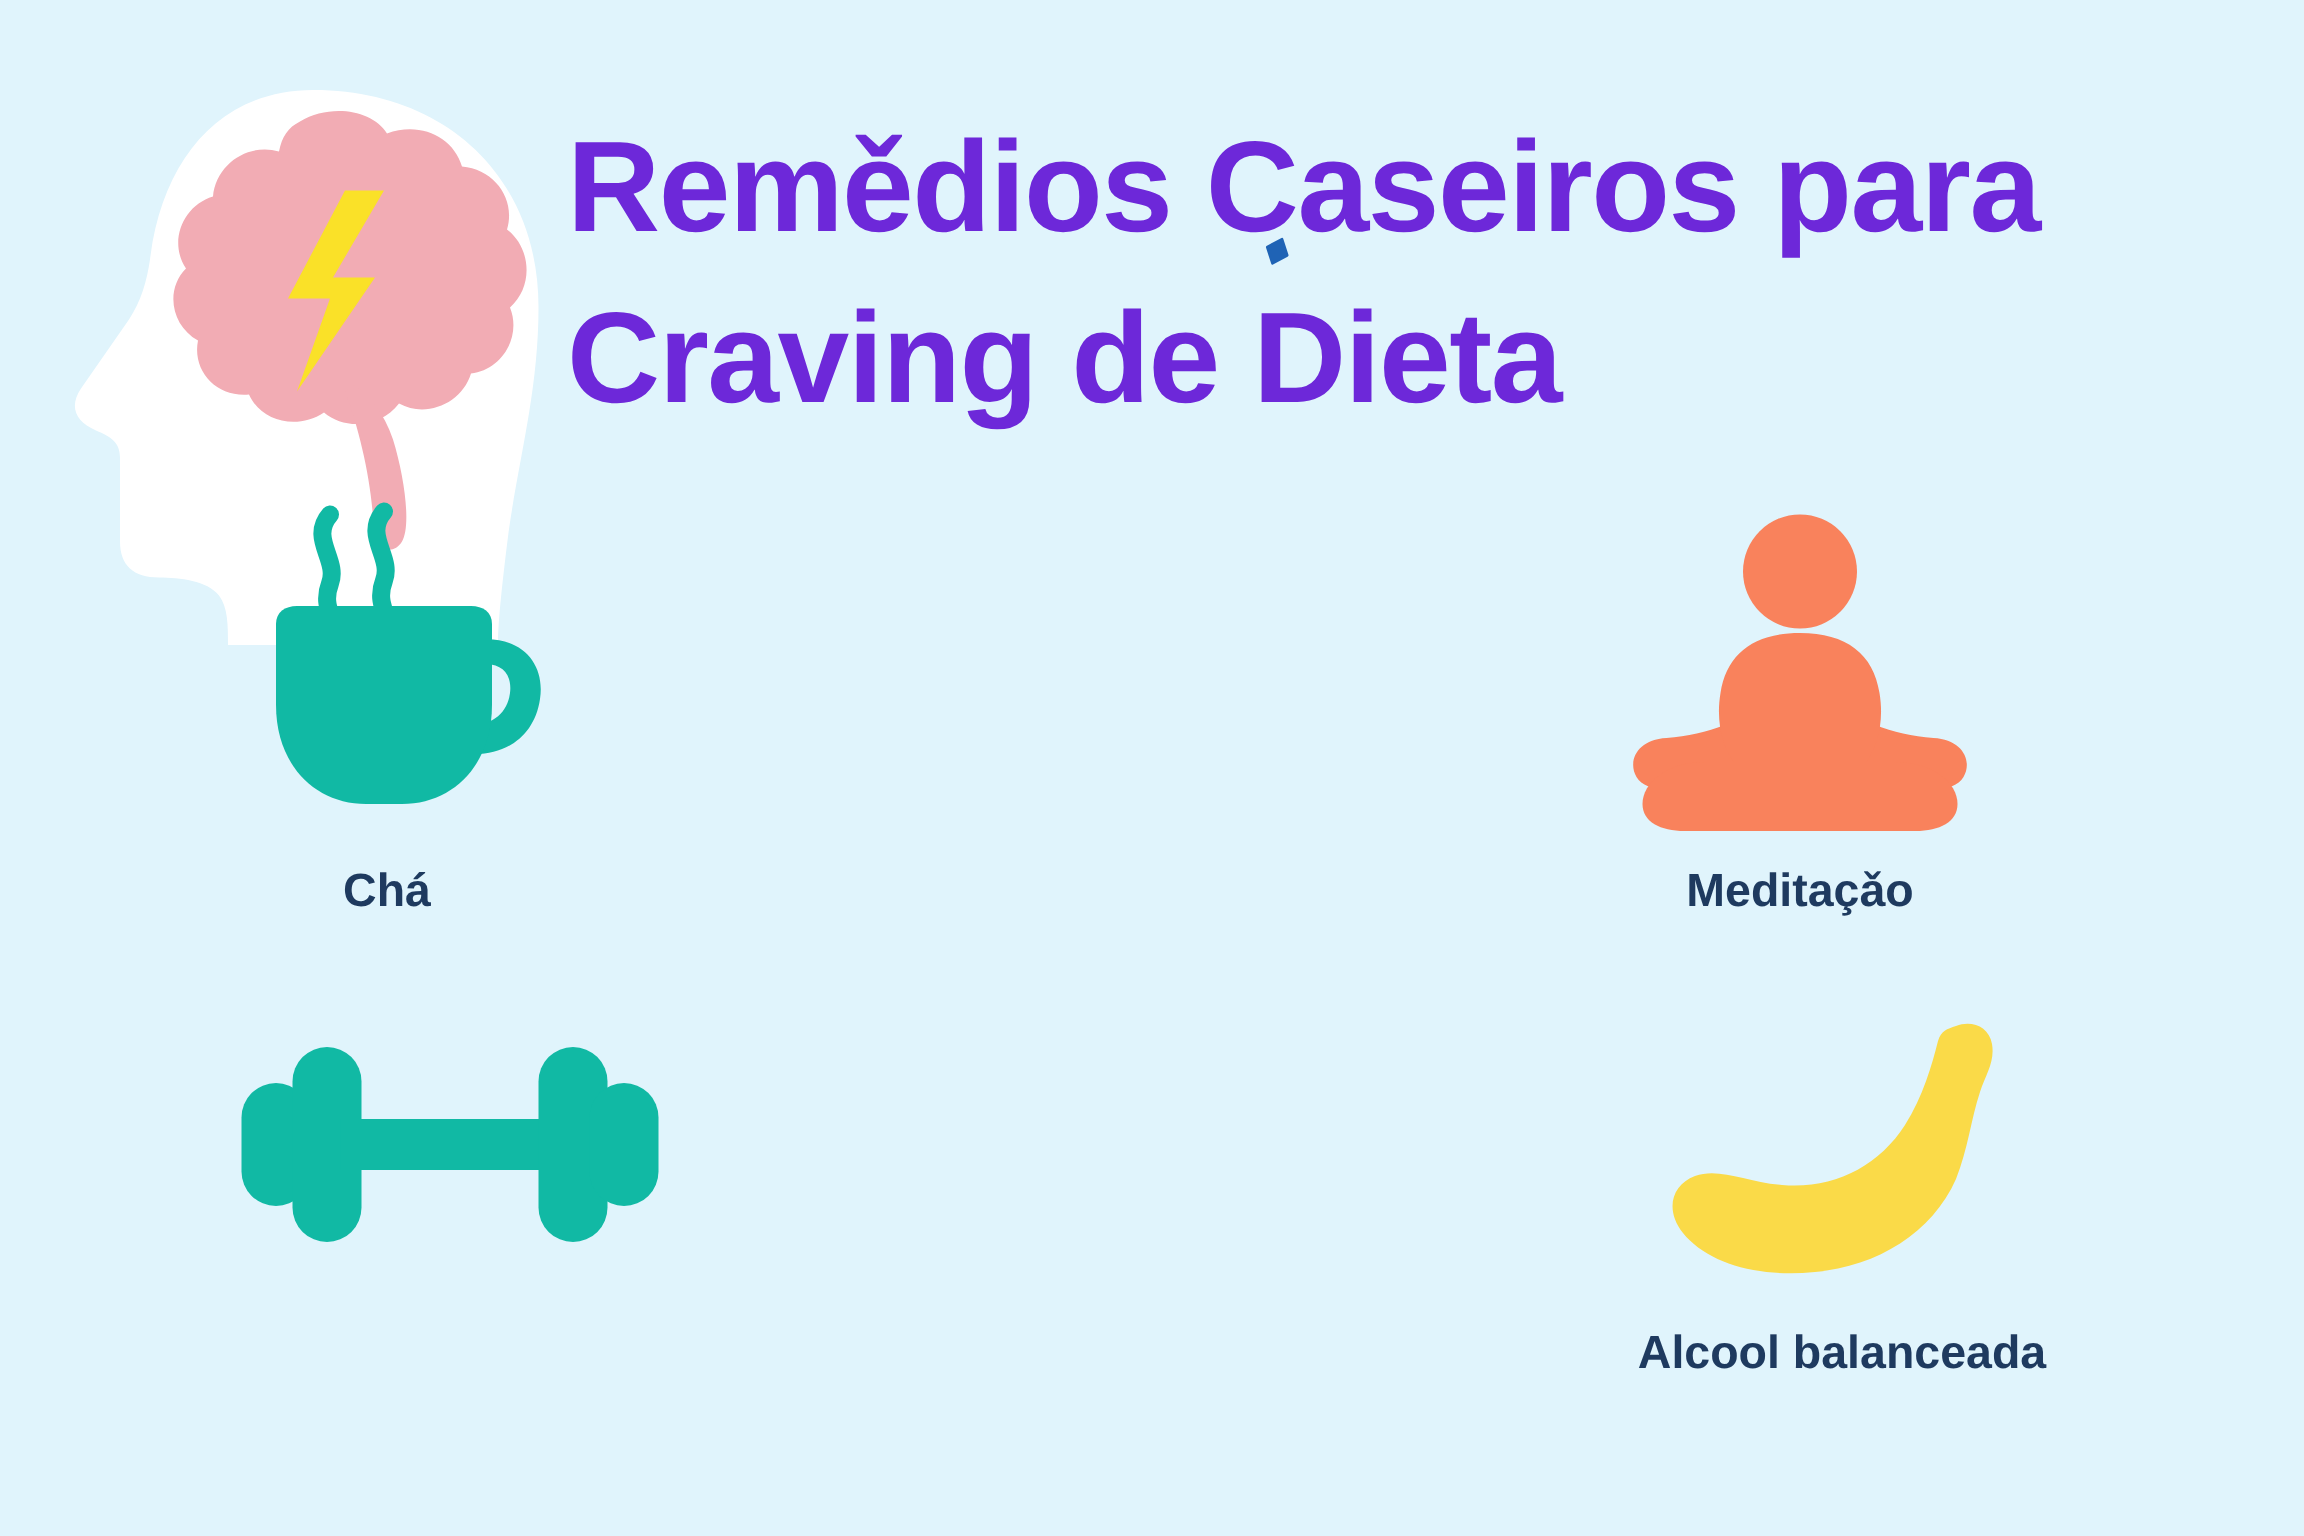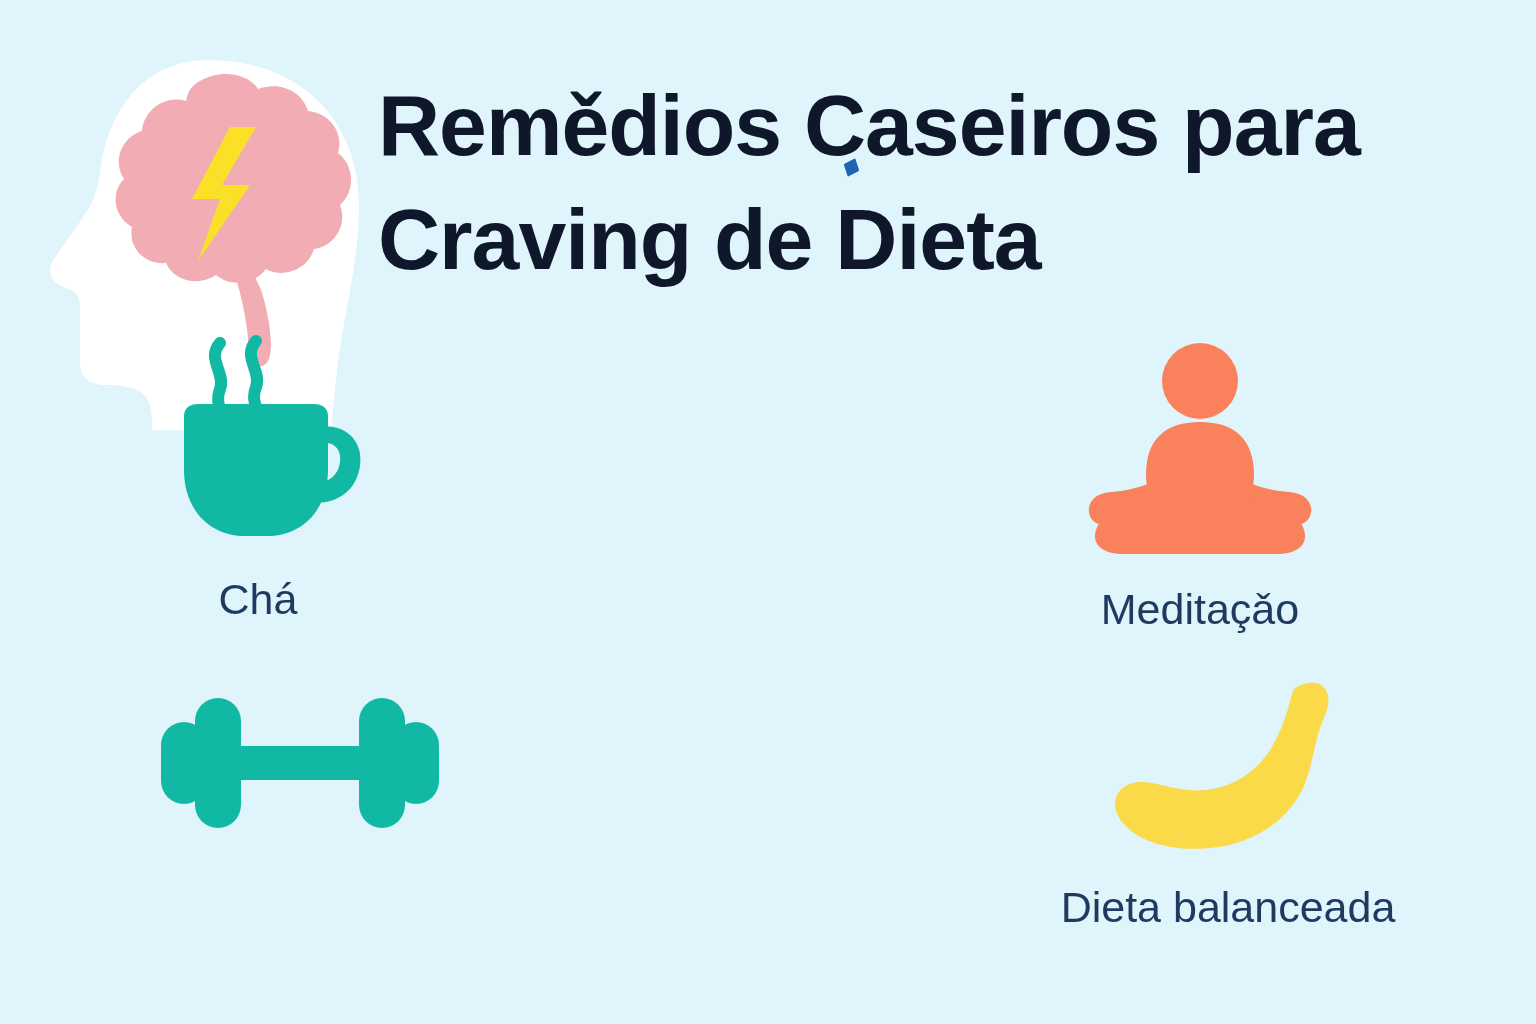--- a/index.html
+++ b/index.html
@@ -26,21 +26,21 @@
     left: 378px;
     top: 68px;
     width: 1090px;
   }
   .title-line {
     font-family: "Liberation Sans", sans-serif;
     font-weight: bold;
     font-size: 86px;
     line-height: 114px;
     letter-spacing: -1px;
-    color: #0f172a;
+    color: #6d28d9;
     white-space: nowrap;
   }
 
   
   .stray-accent {
     position: absolute;
     left: 845px;
     top: 161px;
     width: 13px;
     height: 13px;
@@ -58,22 +58,22 @@
     height: 375px;
   }
 
   
   .item {
     position: absolute;
     text-align: center;
   }
   .item-label {
     font-family: "Liberation Sans", sans-serif;
-    font-weight: normal;
-    font-size: 43px;
+    font-weight: bold;
+    font-size: 31px;
     color: #1e3a5f;
     white-space: nowrap;
     line-height: 1;
   }
   .item-icon {
     display: block;
     margin: 0 auto;
   }
 
   
@@ -82,21 +82,21 @@
     top: 578px;
     width: 360px;
   }
 
   
   #item-meditation {
     left: 1020px;
     top: 340px;
     width: 360px;
   }
-  #item-meditation .item-label { margin-top: 32px; }
+  #item-meditation .item-label { margin-top: 22px; }
 
   
   #item-exercise {
     left: 120px;
     top: 688px;
     width: 360px;
   }
   #item-exercise .item-label { margin-top: 52px; }
 
   
@@ -267,16 +267,16 @@
                C 232 36, 226 44, 222 56
                C 216 74, 214 94, 206 114
                C 190 150, 154 172, 112 176
                C 74 180, 40 170, 24 150
                C 12 135, 16 118, 32 112
                C 48 106, 66 116, 90 118
                C 124 121, 154 106, 172 78
                C 184 59, 190 38, 194 22
                C 196 15, 200 14, 206 12 Z" fill="#fada48"></path>
     </svg>
-    <div class="item-label">Dieta balanceada</div>
+    <div class="item-label">Alcool balanceada</div>
   </div>
 
 </div>
 
 </body></html>

